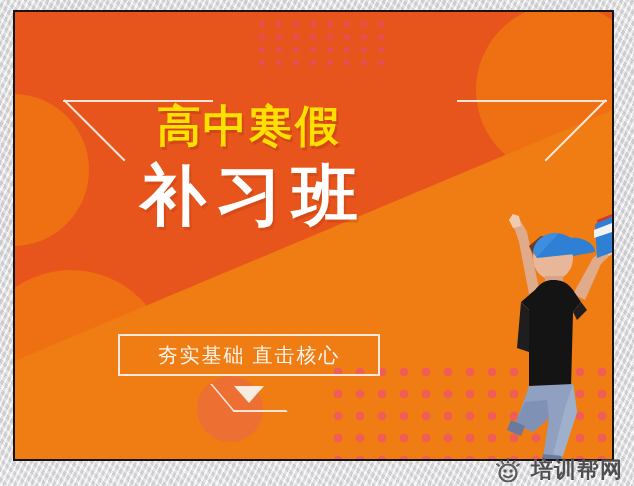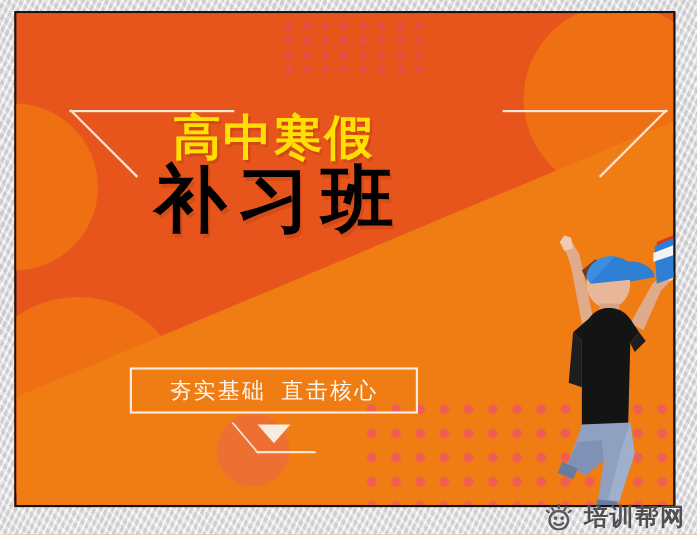--- a/index.html
+++ b/index.html
@@ -172,44 +172,44 @@
     color: #ffe000;
     letter-spacing: 2px;
     line-height: 1.0;
     text-shadow: 2px 3px 0 rgba(150,40,10,0.28);
     white-space: nowrap;
   }
   #title-line-2 {
     font-family: "Liberation Sans", "DejaVu Sans", sans-serif;
     font-size: 66px;
     font-weight: bold;
-    color: #000000;
+    color: #ffffff;
     letter-spacing: 10px;
     line-height: 1.0;
-    margin-top: 0;
+    margin-top: 14px;
     text-indent: 10px;
     text-shadow: 2px 3px 0 rgba(150,40,10,0.22);
     white-space: nowrap;
   }
 
   
   #subtitle-box {
     position: absolute;
     left: 103px;
     top: 322px;
     width: 262px;
     height: 42px;
     border: 2px solid #f8eade;
     box-sizing: border-box;
     display: flex;
     align-items: center;
     justify-content: center;
   }
   #subtitle-text {
-    font-family: Liberation Mono, monospace;
+    font-family: Liberation Serif, serif;
     font-size: 20px;
     color: #fdf6ee;
     letter-spacing: 2px;
     white-space: nowrap;
   }
 
   
   #down-arrow {
     position: absolute;
     left: 207px;

